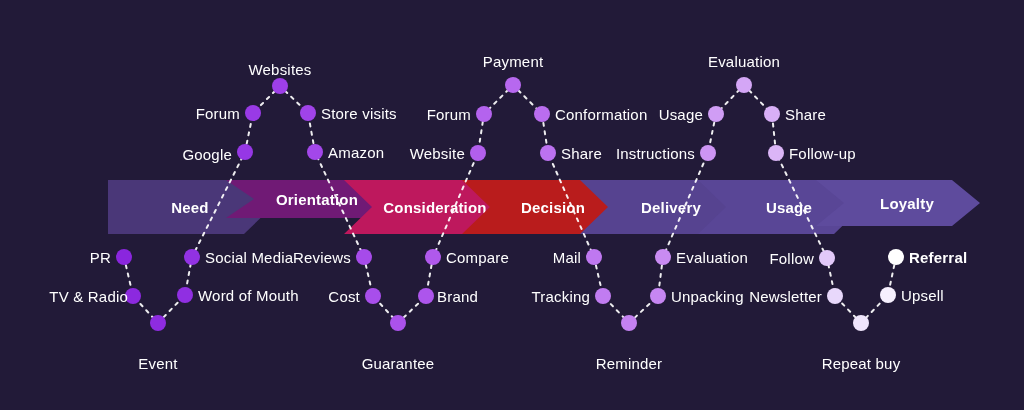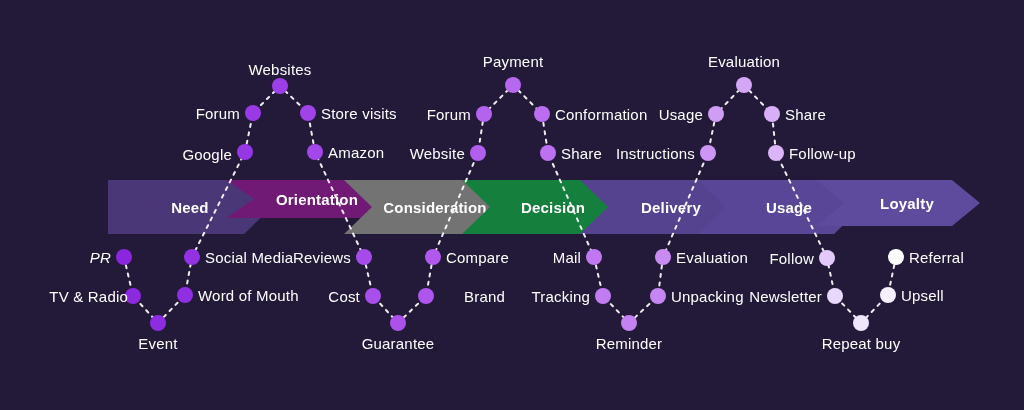--- a/index.html
+++ b/index.html
@@ -31,55 +31,55 @@
   .tp-label{
     position:absolute;z-index:4;
     color:#ffffff;
     font-size:15px;
     letter-spacing:.2px;
     white-space:nowrap;
   }
   .tp-label.pos-left{transform:translate(-100%,-50%);}
   .tp-label.pos-right{transform:translate(0,-50%);}
   .tp-label.pos-top{transform:translate(-50%,-100%);}
-  .tp-label.pos-bottom{transform:translate(-50%,0);}
+  .tp-label.pos-bottom{transform:translate(-50%,0);margin-top:20px;}
 </style>
 </head>
 <body>
 
 <div id="canvas" style="background: rgb(34, 26, 56);">
   <svg id="path-svg" width="1024" height="410">
     <polyline id="journey-line" fill="none" stroke-width="2" stroke-linecap="round" stroke-dasharray="3 5.5" opacity="0.92" stroke="#FFFFFF" points="124,257 133,296 158,323 185,295 192,257 245,152 253,113 280,86 308,113 315,152 364,257 373,296 398,323 426,296 433,257 478,153 484,114 513,85 542,114 548,153 594,257 603,296 629,323 658,296 663,257 708,153 716,114 744,85 772,114 776,153 827,258 835,296 861,323 888,295 896,257"></polyline>
   </svg>
   <div id="stage-band">
       <div class="stage" style="left: 108px; width: 164px; height: 54px; top: 180px; background: rgb(74, 55, 120); clip-path: polygon(0px 0px, calc(100% - 28px) 0px, 100% 50%, calc(100% - 28px) 100%, 0px 100%);">
         <span class="stage-label">Need</span>
       </div>
       <div class="stage notched" style="left: 226px; width: 164px; height: 38px; top: 180px; background: #701a75; clip-path: polygon(0px 0px, calc(100% - 28px) 0px, 100% 50%, calc(100% - 28px) 100%, 0px 100%, 28px 50%);">
         <span class="stage-label">Orientation</span>
       </div>
-      <div class="stage notched" style="left: 344px; width: 164px; height: 54px; top: 180px; background: #737373; clip-path: polygon(0px 0px, calc(100% - 28px) 0px, 100% 50%, calc(100% - 28px) 100%, 0px 100%, 28px 50%);">
+      <div class="stage notched" style="left: 344px; width: 164px; height: 54px; top: 180px; background: #be185d; clip-path: polygon(0px 0px, calc(100% - 28px) 0px, 100% 50%, calc(100% - 28px) 100%, 0px 100%, 28px 50%);">
         <span class="stage-label">Consideration</span>
       </div>
-      <div class="stage notched" style="left: 462px; width: 164px; height: 54px; top: 180px; background: #15803d; clip-path: polygon(0px 0px, calc(100% - 28px) 0px, 100% 50%, calc(100% - 28px) 100%, 0px 100%, 28px 50%);">
+      <div class="stage notched" style="left: 462px; width: 164px; height: 54px; top: 180px; background: #b91c1c; clip-path: polygon(0px 0px, calc(100% - 28px) 0px, 100% 50%, calc(100% - 28px) 100%, 0px 100%, 28px 50%);">
         <span class="stage-label">Decision</span>
       </div>
       <div class="stage notched" style="left: 580px; width: 164px; height: 54px; top: 180px; background: rgb(86, 67, 144); clip-path: polygon(0px 0px, calc(100% - 28px) 0px, 100% 50%, calc(100% - 28px) 100%, 0px 100%, 28px 50%);">
         <span class="stage-label">Delivery</span>
       </div>
       <div class="stage notched" style="left: 698px; width: 164px; height: 54px; top: 180px; background: rgb(89, 70, 150); clip-path: polygon(0px 0px, calc(100% - 28px) 0px, 100% 50%, calc(100% - 28px) 100%, 0px 100%, 28px 50%);">
         <span class="stage-label">Usage</span>
       </div>
       <div class="stage notched" style="left: 816px; width: 164px; height: 46px; top: 180px; background: rgb(94, 75, 157); clip-path: polygon(0px 0px, calc(100% - 28px) 0px, 100% 50%, calc(100% - 28px) 100%, 0px 100%, 28px 50%);">
         <span class="stage-label">Loyalty</span>
       </div>
     </div>
   <div id="nodes-layer">
       <div class="dot" style="left: 124px; top: 257px; background: rgb(138, 38, 222);"></div>
-      <div class="tp-label pos-left" style="left: 111px; top: 257px; font-style: italic;">PR</div>
+      <div class="tp-label pos-left" style="left: 111px; top: 257px;">PR</div>
       <div class="dot" style="left: 133px; top: 296px; background: rgb(140, 41, 223);"></div>
       <div class="tp-label pos-left" style="left: 120px; top: 296px; margin-left: 8px;">TV &amp; Radio</div>
       <div class="dot" style="left: 158px; top: 323px; background: rgb(142, 44, 224);"></div>
       <div class="tp-label pos-bottom" style="left: 158px; top: 335px;">Event</div>
       <div class="dot" style="left: 185px; top: 295px; background: rgb(144, 47, 226);"></div>
       <div class="tp-label pos-right" style="left: 198px; top: 295px;">Word of Mouth</div>
       <div class="dot" style="left: 192px; top: 257px; background: rgb(146, 50, 227);"></div>
       <div class="tp-label pos-right" style="left: 205px; top: 257px;">Social Media</div>
       <div class="dot" style="left: 245px; top: 152px; background: rgb(150, 55, 229);"></div>
       <div class="tp-label pos-left" style="left: 232px; top: 154px;">Google</div>
@@ -91,21 +91,21 @@
       <div class="tp-label pos-right" style="left: 321px; top: 113px;">Store visits</div>
       <div class="dot" style="left: 315px; top: 152px; background: rgb(163, 71, 234);"></div>
       <div class="tp-label pos-right" style="left: 328px; top: 152px;">Amazon</div>
       <div class="dot" style="left: 364px; top: 257px; background: rgb(166, 75, 234);"></div>
       <div class="tp-label pos-left" style="left: 351px; top: 257px;">Reviews</div>
       <div class="dot" style="left: 373px; top: 296px; background: rgb(168, 78, 235);"></div>
       <div class="tp-label pos-left" style="left: 360px; top: 296px;">Cost</div>
       <div class="dot" style="left: 398px; top: 323px; background: rgb(171, 82, 235);"></div>
       <div class="tp-label pos-bottom" style="left: 398px; top: 335px;">Guarantee</div>
       <div class="dot" style="left: 426px; top: 296px; background: rgb(173, 85, 236);"></div>
-      <div class="tp-label pos-right" style="left: 464px; top: 296px; text-align: right;">Brand</div>
+      <div class="tp-label pos-right" style="left: 437px; top: 296px; text-align: right;">Brand</div>
       <div class="dot" style="left: 433px; top: 257px; background: rgb(176, 89, 236);"></div>
       <div class="tp-label pos-right" style="left: 446px; top: 257px;">Compare</div>
       <div class="dot" style="left: 478px; top: 153px; background: rgb(178, 95, 237);"></div>
       <div class="tp-label pos-left" style="left: 465px; top: 153px;">Website</div>
       <div class="dot" style="left: 484px; top: 114px; background: rgb(180, 99, 238);"></div>
       <div class="tp-label pos-left" style="left: 471px; top: 114px;">Forum</div>
       <div class="dot" style="left: 513px; top: 85px; background: rgb(183, 104, 239);"></div>
       <div class="tp-label pos-top" style="left: 513px; top: 70px;">Payment</div>
       <div class="dot" style="left: 542px; top: 114px; background: rgb(186, 109, 239);"></div>
       <div class="tp-label pos-right" style="left: 555px; top: 114px;">Conformation</div>
@@ -133,15 +133,15 @@
       <div class="tp-label pos-right" style="left: 789px; top: 153px;">Follow-up</div>
       <div class="dot" style="left: 827px; top: 258px; background: rgb(226, 201, 249);"></div>
       <div class="tp-label pos-left" style="left: 814px; top: 258px;">Follow</div>
       <div class="dot" style="left: 835px; top: 296px; background: rgb(232, 216, 251);"></div>
       <div class="tp-label pos-left" style="left: 822px; top: 296px;">Newsletter</div>
       <div class="dot" style="left: 861px; top: 323px; background: rgb(239, 229, 252);"></div>
       <div class="tp-label pos-bottom" style="left: 861px; top: 335px;">Repeat buy</div>
       <div class="dot" style="left: 888px; top: 295px; background: rgb(246, 240, 254);"></div>
       <div class="tp-label pos-right" style="left: 901px; top: 295px;">Upsell</div>
       <div class="dot" style="left: 896px; top: 257px; background: rgb(255, 255, 255);"></div>
-      <div class="tp-label pos-right" style="left: 909px; top: 257px;">Referral</div>
+      <div class="tp-label pos-right" style="left: 909px; top: 257px; font-weight: bold;">Referral</div>
     </div>
 </div>
 
 </body></html>

